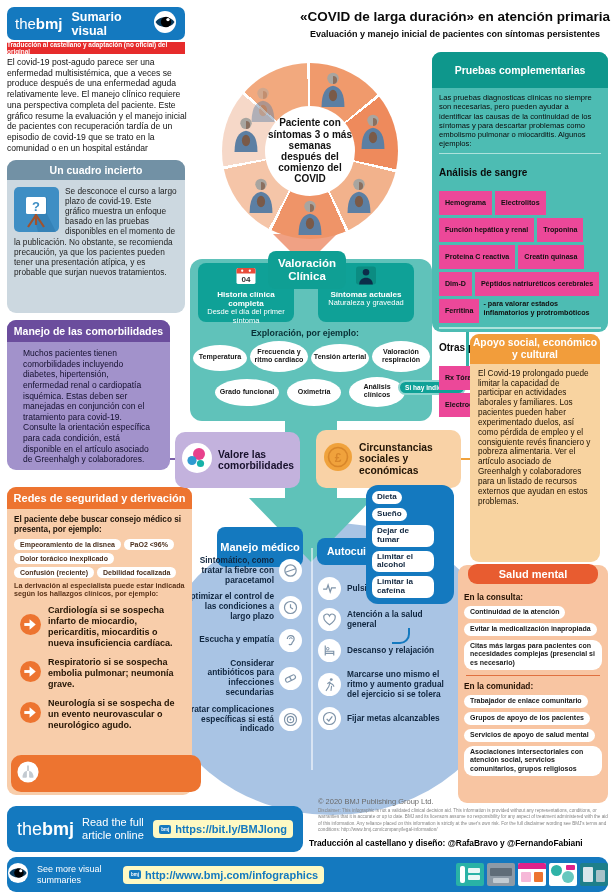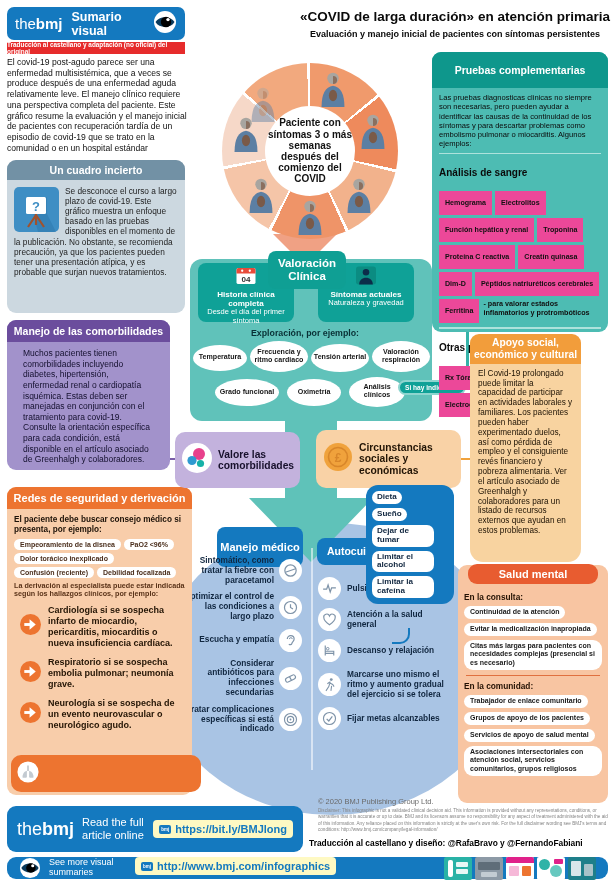--- a/index.html
+++ b/index.html
@@ -78,41 +78,41 @@
   .tests .sec-hdr{background:#0e978c;font-size:10.5px;padding:12px 0;}
   .tests-body{padding:5px 7px;}
   .tests-text{font-size:7.6px;line-height:1.22;color:#0b0b0b;margin-bottom:4px;}
   .tdiv{height:1.5px;background:#aee2dc;margin:4px 0;}
   .tlabel{font-size:10px;font-weight:bold;color:#0b0b0b;margin:13px 0;}
   .tpillwrap{display:flex;flex-wrap:wrap;gap:3px;}
   .tpill{background:#ec4899;border-radius:0;padding:8px 6px;font-size:7.1px;font-weight:bold;color:#111;white-space:nowrap;}
   .ferrow{display:flex;align-items:flex-start;gap:4px;margin-top:3px;}
   .fnote{font-size:7.2px;font-weight:bold;color:#111;line-height:1.2;padding-top:1px;}
   
-  .support{left:470px;top:334px;width:111px;height:228px;background:#f8d3a0;border-radius:13px;}
+  .support{left:470px;top:334px;width:130px;height:228px;background:#f8d3a0;}
   .support .sec-hdr{background:#f29d3b;font-size:10.3px;padding:3px 2px;line-height:1.15;}
   .support-body{padding:5px 8px;font-size:8.2px;line-height:1.2;color:#1c1102;}
   
   .mental{left:458px;top:565px;width:150px;height:238px;background:#f8c5a2;}
   .mental .sec-hdr{background:#e85c30;font-size:11px;padding:4px 0;border-radius:9px;margin:0 10px;position:relative;top:-1px;}
   .mental-body{padding:4px 6px;}
   .mlabel{font-size:8.3px;font-weight:bold;color:#241204;margin:3px 0 4px;}
   .mpill{display:block;width:fit-content;background:#fff;border-radius:9px;padding:2px 6px;font-size:7px;font-weight:bold;color:#1a1a1a;margin-bottom:4px;line-height:1.25;}
   .mdiv{height:1.5px;background:#e0703f;margin:5px 2px;}
   
   .copyright{left:318px;top:797px;font-size:7.5px;color:#6a6a6a;z-index:6;}
   .disclaimer{left:318px;top:808px;width:292px;font-size:4.6px;color:#858585;line-height:1.4;z-index:6;}
   .credit{left:309px;top:838px;width:300px;font-size:8.4px;font-weight:bold;color:#000;z-index:6;}
   .readbar{left:7px;top:806px;width:296px;height:46px;background:#1479bf;border-radius:9px;display:flex;align-items:center;gap:8px;padding:0 10px;box-sizing:border-box;z-index:6;}
   .readbar .biglogo{color:#fff;font-size:18px;}
   .readbar .lbl{color:#fff;font-size:11px;line-height:1.15;width:72px;}
   .urlbox{background:#fef9c3;border-radius:4px;display:flex;align-items:center;gap:4px;padding:3px 6px;}
   .urltext{color:#1479bf;font-weight:bold;font-size:11px;white-space:nowrap;}
   .bmjtag{background:#1479bf;border-radius:2px;color:#fff;font-size:4.5px;font-weight:bold;padding:2px 2px;}
-  .seebar{left:7px;top:857px;width:601px;height:22px;background:#1479bf;border-radius:9px;display:flex;align-items:flex-start;gap:8px;padding:0 12px;box-sizing:border-box;z-index:6;}
+  .seebar{left:7px;top:857px;width:601px;height:35px;background:#1479bf;border-radius:9px;display:flex;align-items:center;gap:8px;padding:0 0;box-sizing:border-box;z-index:6;}
   .seebar .lbl{color:#fff;font-size:9px;line-height:1.15;width:78px;}
   .thumbs{display:flex;gap:3px;margin-left:auto;}
   .thumb{width:28px;height:23px;border-radius:2px;overflow:hidden;position:relative;}
   
   .conn-purple{left:167px;top:458px;width:9px;height:2px;background:#7a5ea8;z-index:3;}
   .conn-orange{left:459px;top:458px;width:12px;height:2px;background:#f0a23c;z-index:3;}
   .conn-teal{left:466px;top:330px;width:2.5px;height:53px;background:#35b3a9;z-index:3;}
   .arrow-svg{z-index:2;}
 </style>
 </head>

